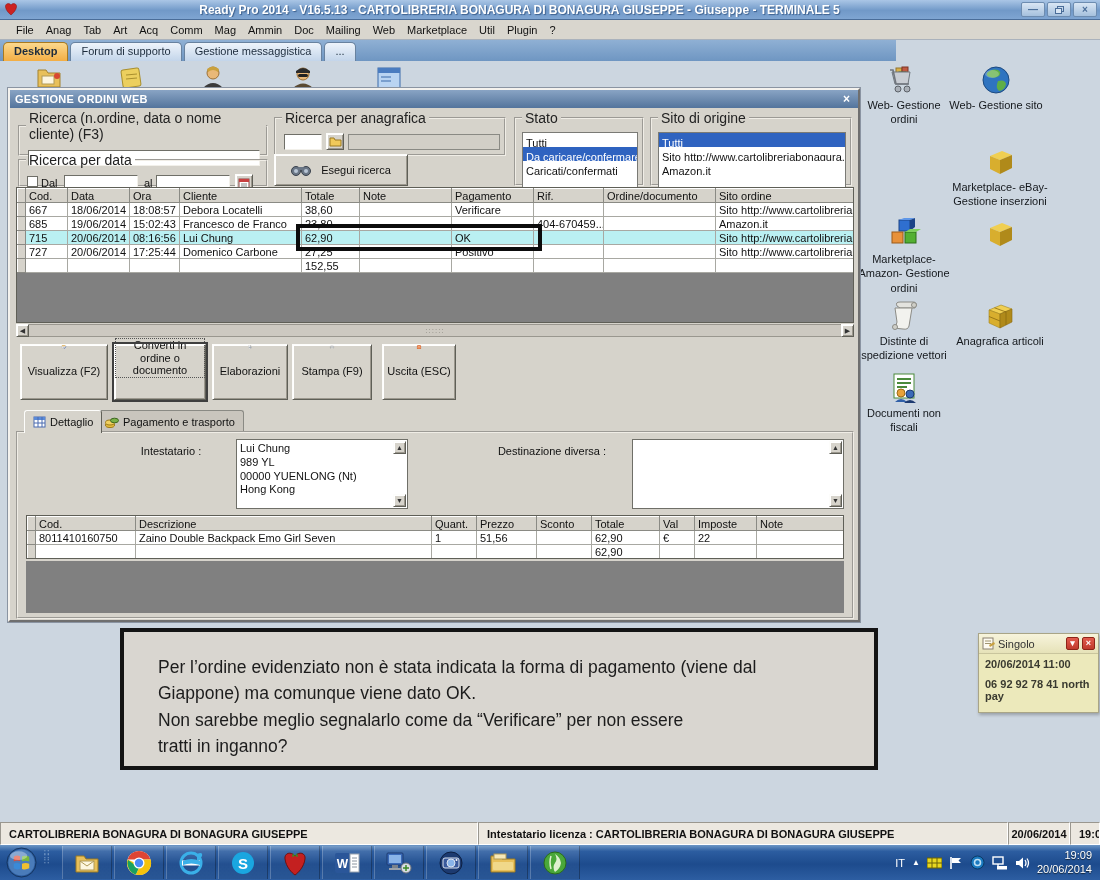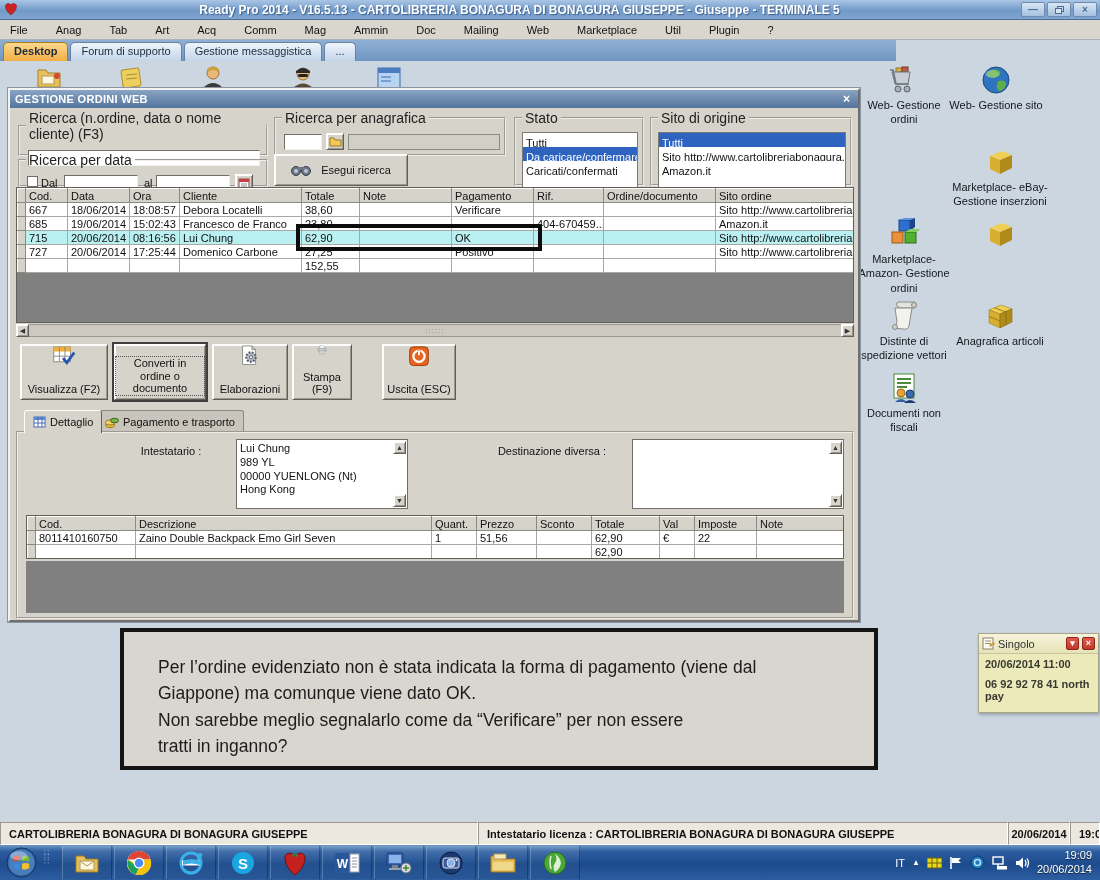--- a/index.html
+++ b/index.html
@@ -25,21 +25,21 @@
   .wbtn { width:24px; height:15px; background:linear-gradient(#dce9f6,#9fbcd e0); background:linear-gradient(#d9e6f4,#a5c0dd);
     border:1px solid #6d8cb0; border-radius:2px; color:#4a6d99; font-size:10px; font-weight:bold;
     display:flex; align-items:center; justify-content:center; line-height:1; }
   .restore-glyph { position:relative; width:9px; height:8px; }
   .restore-glyph i { position:absolute; width:7px; height:6px; border:1px solid #4a6d99; background:transparent; display:block;}
   .restore-glyph i:nth-child(1){ right:0; top:0; }
   .restore-glyph i:nth-child(2){ left:0; bottom:0; background:#d9e6f4; }
 
   
   .menubar { position:absolute; left:0; top:20px; width:1100px; height:20px; background:#d9d6ce;
-    border-bottom:1px solid #aab2bc; display:flex; align-items:center; padding-left:4px; gap:16px; }
+    border-bottom:1px solid #aab2bc; display:flex; align-items:center; padding-left:10px; gap:0; }
   .menubar span { padding:2px 6px; }
 
   
   .tabbar { position:absolute; left:0; top:40px; width:896px; height:21px;
     background:linear-gradient(#8fb0d4,#6f96c2); display:flex; align-items:flex-end; padding-left:3px; }
   .dtab { height:19px; padding:2px 10px 0 10px; margin-right:2px; border:1px solid #68829f;
     border-bottom:none; border-radius:5px 5px 0 0; background:linear-gradient(#eef4fb,#c3d5ea);
     color:#1c2b3c; white-space:nowrap; }
   .dtab.active { background:linear-gradient(#fbd88d,#f3ae44); border-color:#a97a20; font-weight:bold; }
 
@@ -81,21 +81,21 @@
   .okbox { position:absolute; border:4px solid #0c0c0c; background:transparent; }
 
   
   .hscroll { position:absolute; display:flex; align-items:center; }
   .hs-btn { width:13px; height:13px; font-size:7px; display:flex; align-items:center; justify-content:center; color:#333; }
   .hs-track { flex:1; height:13px; background:#cdc9c1; border-top:1px solid #9a978f; border-bottom:1px solid #9a978f;
     display:flex; align-items:center; justify-content:center; color:#8d8a82; font-size:8px; letter-spacing:1px; }
 
   
   .toolbtn { position:absolute; top:254px; height:56px; display:flex; flex-direction:column;
-    align-items:center; justify-content:flex-end; padding-bottom:3px; gap:16px; text-align:center; line-height:1.15; }
+    align-items:center; justify-content:flex-end; padding-bottom:21px; gap:16px; text-align:center; line-height:1.15; }
   .toolbtn svg { display:block; }
   .toolbtn.focused { outline:2px solid #3f3f3f; outline-offset:0; }
   .toolbtn.focused .flabel { border:1px dotted #555; padding:0 1px; }
 
   
   .vtab { position:absolute; height:22px; display:flex; align-items:center; gap:4px; padding:0 8px;
     border:1px solid #8a8a84; border-bottom:none; border-radius:3px 3px 0 0; background:#c9c5bd; }
   .vtab.active { background:#d6d3cb; border-color:#fdfdfb #5f5f57 transparent #fdfdfb; font-weight:normal; z-index:3; height:23px; }
 
   .dpanel { position:absolute; left:6px; top:341px; width:838px; height:188px; background:#d6d3cb;
@@ -526,21 +526,21 @@
     </div>
     <div class="toolbtn raised" style="left:202px; width:76px">
       <svg width="24" height="24" viewBox="0 0 24 24">
           <path d="M4 1 L14 1 L18 5 L18 21 L4 21 Z" fill="#fff" stroke="#8a8a84"></path>
           <path d="M14 1 L14 5 L18 5 Z" fill="#d6d3cb" stroke="#8a8a84"></path>
           <circle cx="13" cy="13" r="5" fill="#b9c0cc" stroke="#5c646e" stroke-dasharray="2 1.4" stroke-width="2.4"></circle>
           <circle cx="13" cy="13" r="1.8" fill="#e8eaef" stroke="#5c646e"></circle>
         </svg>
       <span class="flabel">Elaborazioni</span>
     </div>
-    <div class="toolbtn raised" style="left:282px; width:60px">
+    <div class="toolbtn raised" style="left:282px; width:80px">
       <svg width="26" height="24" viewBox="0 0 26 24">
           <path d="M7 8 L7 2 L17 2 L19 4 L19 8" fill="#fff" stroke="#8a8a84"></path>
           <rect x="3" y="8" width="20" height="8" rx="2" fill="#c9cdd4" stroke="#70767e"></rect>
           <rect x="6" y="13" width="14" height="9" fill="#efefec" stroke="#8a8a84"></rect>
           <line x1="8" y1="16" x2="18" y2="16" stroke="#9a9a94"></line>
           <line x1="8" y1="19" x2="18" y2="19" stroke="#9a9a94"></line>
         </svg>
       <span class="flabel">Stampa (F9)</span>
     </div>
     <div class="toolbtn raised" style="left:372px; width:74px">

